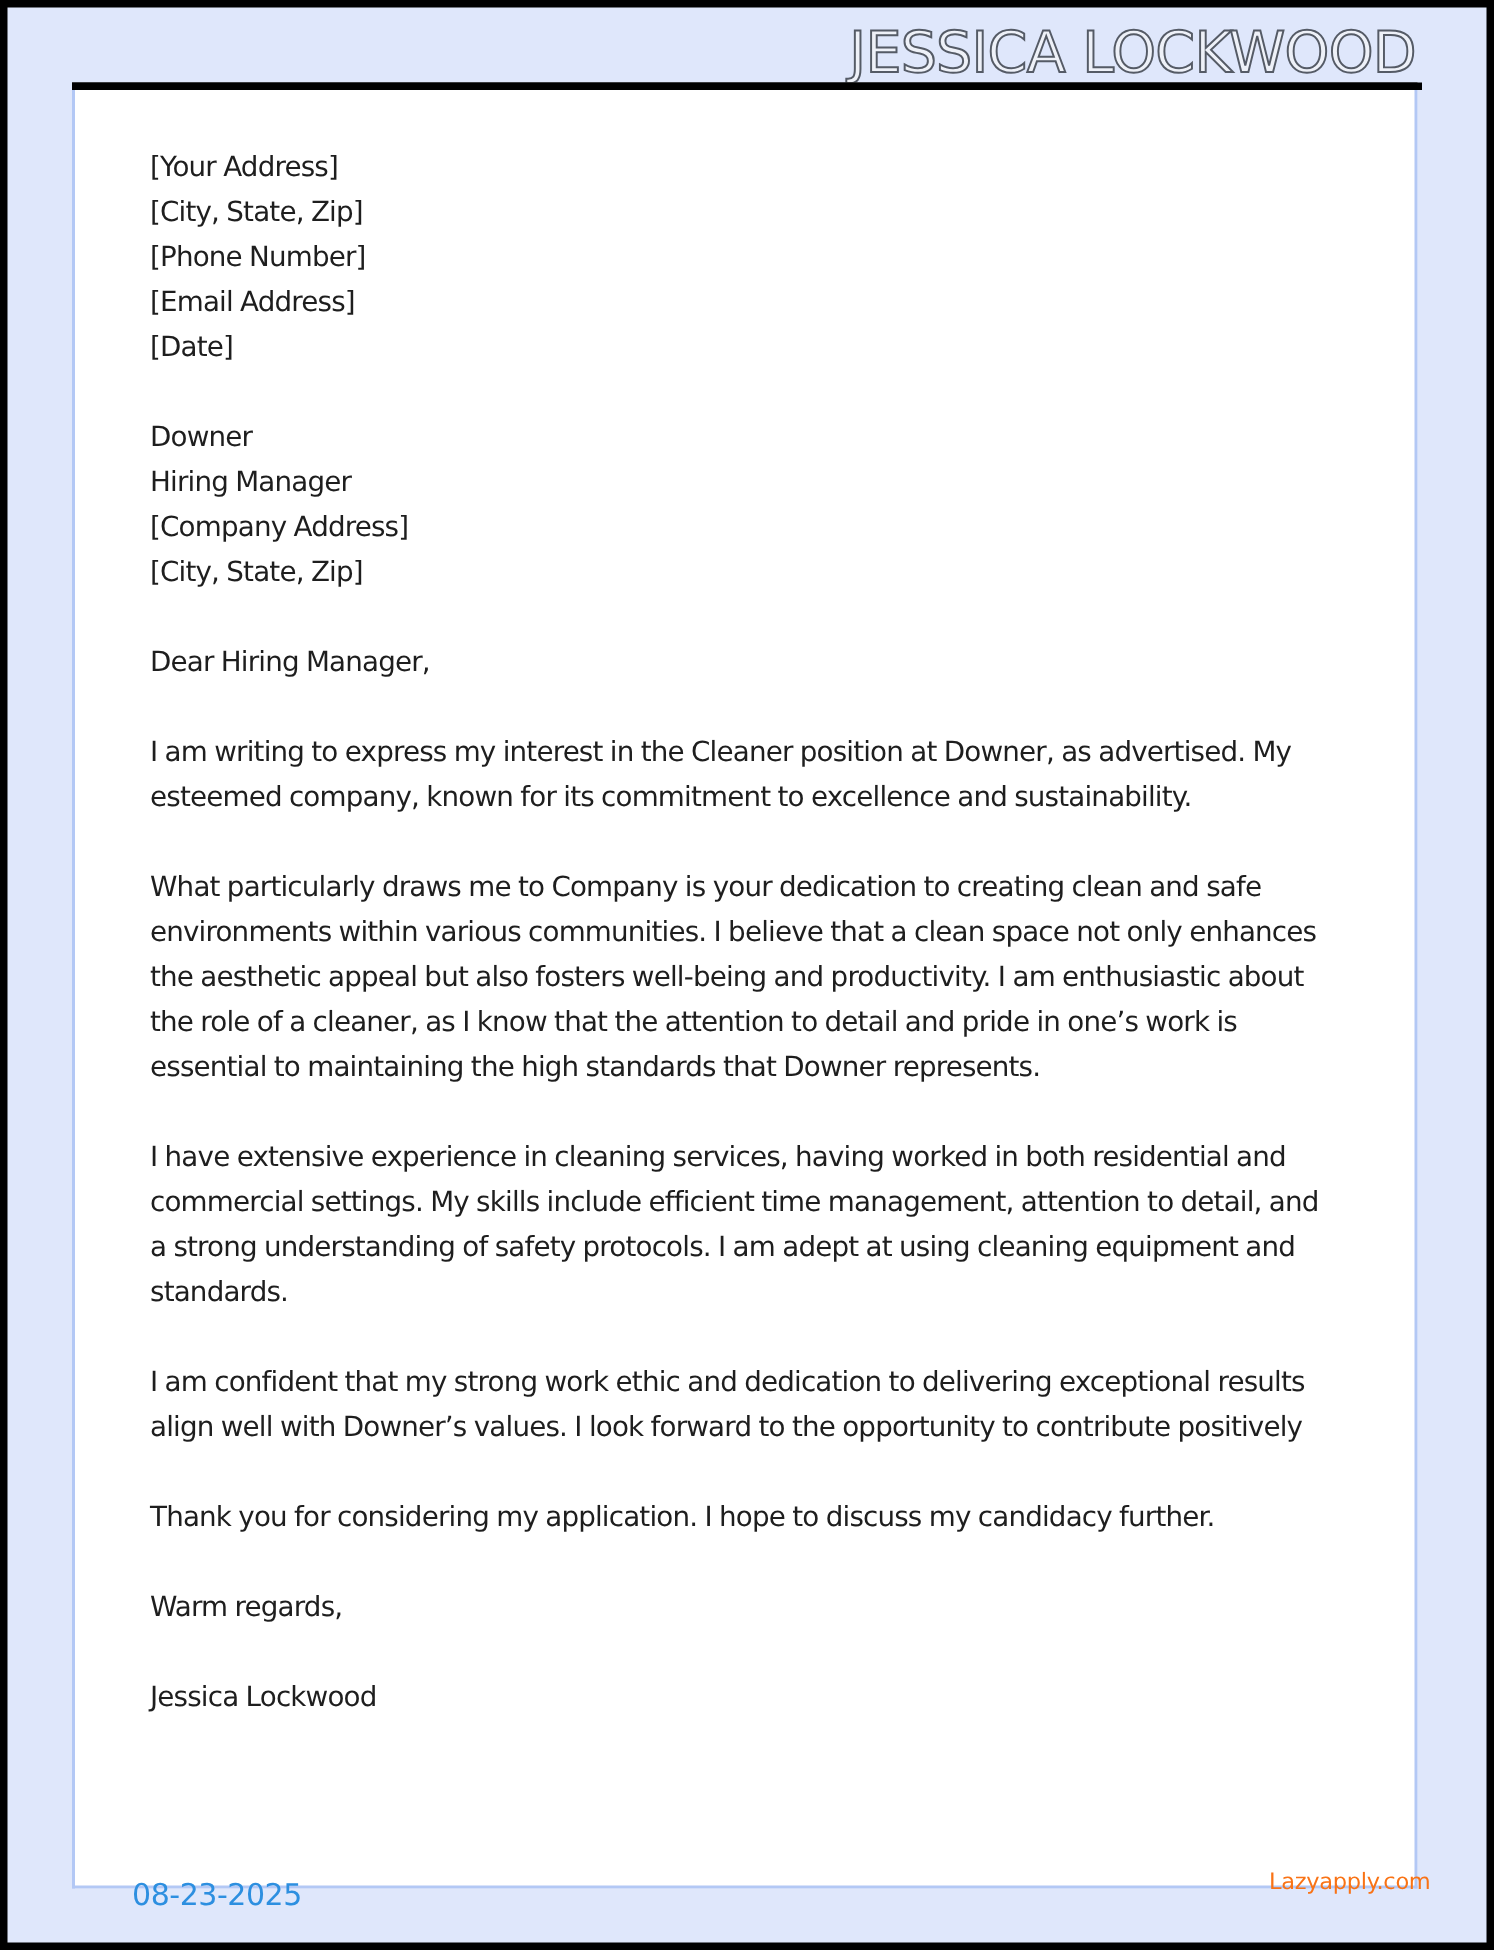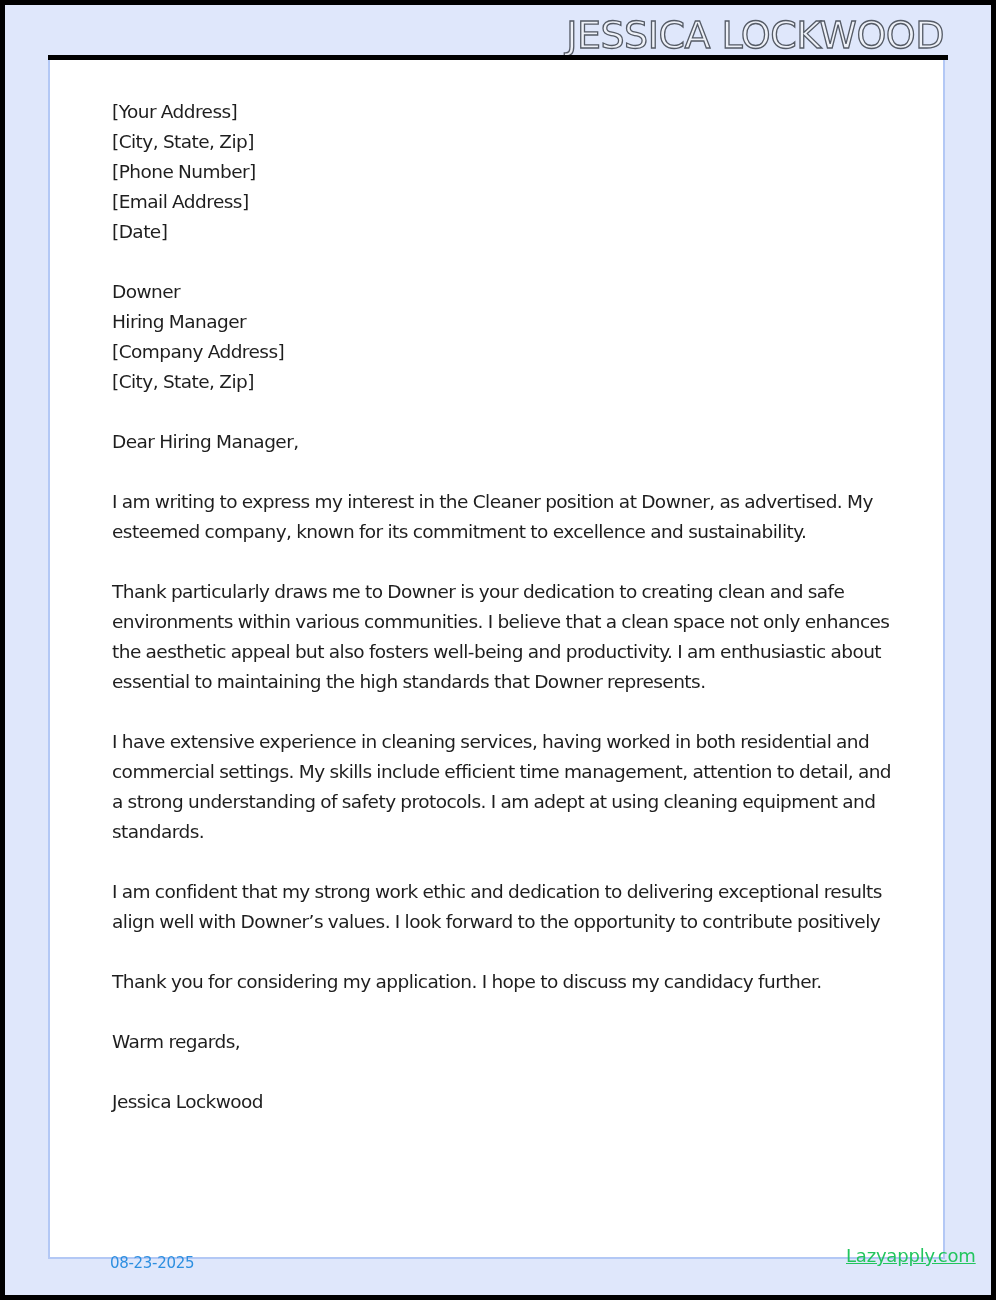--- a/index.html
+++ b/index.html
@@ -28,36 +28,36 @@
       border-left: 2px solid #b3c8f5;
       border-right: 2px solid #b3c8f5;
       border-bottom: 2px solid #b3c8f5;
       border-top: 5px solid #000;
       box-sizing: border-box;
     }
     .card-topbar {
       position: absolute; left: 48px; top: 55px; width: 900px; height: 5px; background: #000;
     }
     .letter {
-      position: absolute; left: 112px; top: 97px; width: 800px;
+      position: absolute; left: 100px; top: 97px; width: 800px;
       font-size: 18.5px; line-height: 30px; color: #1e1e1e;
       font-family: "DejaVu Sans", sans-serif;
       letter-spacing: -0.55px;
       word-spacing: -0.5px;
     }
     .letter .line { display: block; white-space: nowrap; }
     .letter .gap { display: block; height: 30px; }
     .date-footer {
-      position: absolute; left: 110px; top: 1248px;
-      font-size: 15px; line-height: 30px; color: #2d8fe0;
+      position: absolute; left: 88px; top: 1248px;
+      font-size: 20px; line-height: 30px; color: #2d8fe0;
       letter-spacing: -0.3px;
     }
     .watermark {
       position: absolute; left: 846px; top: 1245px;
-      font-size: 18px; color: #22c55e; letter-spacing: -0.2px; text-decoration: underline;
+      font-size: 15px; color: #f97316; letter-spacing: -0.2px;
     }
   </style>
 </head>
 <body>
 
 <div class="page-bg"></div>
 
 <div class="name-header">JESSICA LOCKWOOD</div>
 
 <div class="card"></div>
@@ -82,23 +82,24 @@
   <span class="line">Dear Hiring Manager,</span>
   <span class="gap"></span>
 
   <div>
     <span class="line">I am writing to express my interest in the Cleaner position at Downer, as advertised. My</span>
     <span class="line">esteemed company, known for its commitment to excellence and sustainability.</span>
   </div>
   <span class="gap"></span>
 
   <div>
-    <span class="line">Thank particularly draws me to Downer is your dedication to creating clean and safe</span>
+    <span class="line">What particularly draws me to Company is your dedication to creating clean and safe</span>
     <span class="line">environments within various communities. I believe that a clean space not only enhances</span>
     <span class="line">the aesthetic appeal but also fosters well-being and productivity. I am enthusiastic about</span>
+    <span class="line">the role of a cleaner, as I know that the attention to detail and pride in one’s work is</span>
     <span class="line">essential to maintaining the high standards that Downer represents.</span>
   </div>
   <span class="gap"></span>
 
   <div>
     <span class="line">I have extensive experience in cleaning services, having worked in both residential and</span>
     <span class="line">commercial settings. My skills include efficient time management, attention to detail, and</span>
     <span class="line">a strong understanding of safety protocols. I am adept at using cleaning equipment and</span>
     <span class="line">standards.</span>
   </div>

